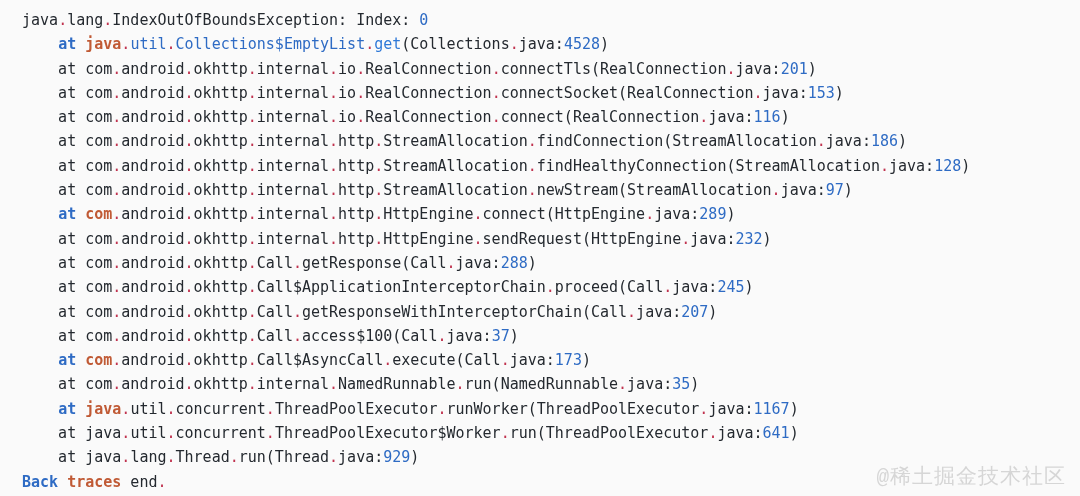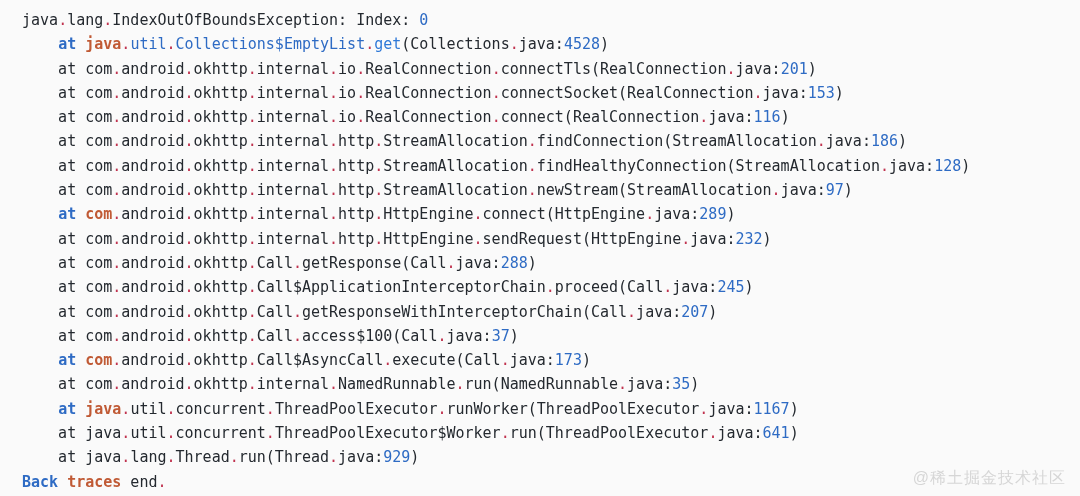--- a/index.html
+++ b/index.html
@@ -34,22 +34,22 @@
   .tok-d { color: var(--d); }
   .tok-r { color: var(--r); }
   .tok-b { color: var(--b); }
   .tok-g { color: var(--g); text-align: center; }
   .tok-k { color: var(--k); font-weight: 600; }
   .tok-o { color: var(--o); font-weight: 600; }
   #watermark {
     position: absolute;
     right: 14px;
     bottom: 6px;
-    font-family: Liberation Sans, sans-serif;
-    font-size: 16px;
+    font-family: Liberation Mono, monospace;
+    font-size: 21px;
     color: var(--wm);
     letter-spacing: 1px;
     pointer-events: none;
   }
 </style>
 </head>
 <body>
 
 <pre id="code-block"><div id="trace-lines"><div class="line"><span class="tok-d">java</span><span class="tok-r">.</span><span class="tok-d">lang</span><span class="tok-r">.</span><span class="tok-d">IndexOutOfBoundsException: Index: </span><span class="tok-b">0</span></div><div class="line"><span class="tok-d">    </span><span class="tok-k">at</span><span class="tok-d"> </span><span class="tok-o">java</span><span class="tok-r">.</span><span class="tok-b">util</span><span class="tok-r">.</span><span class="tok-b">Collections$EmptyList</span><span class="tok-r">.</span><span class="tok-g">get</span><span class="tok-d">(Collections</span><span class="tok-r">.</span><span class="tok-d">java:</span><span class="tok-b">4528</span><span class="tok-d">)</span></div><div class="line"><span class="tok-d">    at com</span><span class="tok-r">.</span><span class="tok-d">android</span><span class="tok-r">.</span><span class="tok-d">okhttp</span><span class="tok-r">.</span><span class="tok-d">internal</span><span class="tok-r">.</span><span class="tok-d">io</span><span class="tok-r">.</span><span class="tok-d">RealConnection</span><span class="tok-r">.</span><span class="tok-d">connectTls(RealConnection</span><span class="tok-r">.</span><span class="tok-d">java:</span><span class="tok-b">201</span><span class="tok-d">)</span></div><div class="line"><span class="tok-d">    at com</span><span class="tok-r">.</span><span class="tok-d">android</span><span class="tok-r">.</span><span class="tok-d">okhttp</span><span class="tok-r">.</span><span class="tok-d">internal</span><span class="tok-r">.</span><span class="tok-d">io</span><span class="tok-r">.</span><span class="tok-d">RealConnection</span><span class="tok-r">.</span><span class="tok-d">connectSocket(RealConnection</span><span class="tok-r">.</span><span class="tok-d">java:</span><span class="tok-b">153</span><span class="tok-d">)</span></div><div class="line"><span class="tok-d">    at com</span><span class="tok-r">.</span><span class="tok-d">android</span><span class="tok-r">.</span><span class="tok-d">okhttp</span><span class="tok-r">.</span><span class="tok-d">internal</span><span class="tok-r">.</span><span class="tok-d">io</span><span class="tok-r">.</span><span class="tok-d">RealConnection</span><span class="tok-r">.</span><span class="tok-d">connect(RealConnection</span><span class="tok-r">.</span><span class="tok-d">java:</span><span class="tok-b">116</span><span class="tok-d">)</span></div><div class="line"><span class="tok-d">    at com</span><span class="tok-r">.</span><span class="tok-d">android</span><span class="tok-r">.</span><span class="tok-d">okhttp</span><span class="tok-r">.</span><span class="tok-d">internal</span><span class="tok-r">.</span><span class="tok-d">http</span><span class="tok-r">.</span><span class="tok-d">StreamAllocation</span><span class="tok-r">.</span><span class="tok-d">findConnection(StreamAllocation</span><span class="tok-r">.</span><span class="tok-d">java:</span><span class="tok-b">186</span><span class="tok-d">)</span></div><div class="line"><span class="tok-d">    at com</span><span class="tok-r">.</span><span class="tok-d">android</span><span class="tok-r">.</span><span class="tok-d">okhttp</span><span class="tok-r">.</span><span class="tok-d">internal</span><span class="tok-r">.</span><span class="tok-d">http</span><span class="tok-r">.</span><span class="tok-d">StreamAllocation</span><span class="tok-r">.</span><span class="tok-d">findHealthyConnection(StreamAllocation</span><span class="tok-r">.</span><span class="tok-d">java:</span><span class="tok-b">128</span><span class="tok-d">)</span></div><div class="line"><span class="tok-d">    at com</span><span class="tok-r">.</span><span class="tok-d">android</span><span class="tok-r">.</span><span class="tok-d">okhttp</span><span class="tok-r">.</span><span class="tok-d">internal</span><span class="tok-r">.</span><span class="tok-d">http</span><span class="tok-r">.</span><span class="tok-d">StreamAllocation</span><span class="tok-r">.</span><span class="tok-d">newStream(StreamAllocation</span><span class="tok-r">.</span><span class="tok-d">java:</span><span class="tok-b">97</span><span class="tok-d">)</span></div><div class="line"><span class="tok-d">    </span><span class="tok-k">at</span><span class="tok-d"> </span><span class="tok-o">com</span><span class="tok-r">.</span><span class="tok-d">android</span><span class="tok-r">.</span><span class="tok-d">okhttp</span><span class="tok-r">.</span><span class="tok-d">internal</span><span class="tok-r">.</span><span class="tok-d">http</span><span class="tok-r">.</span><span class="tok-d">HttpEngine</span><span class="tok-r">.</span><span class="tok-d">connect(HttpEngine</span><span class="tok-r">.</span><span class="tok-d">java:</span><span class="tok-b">289</span><span class="tok-d">)</span></div><div class="line"><span class="tok-d">    at com</span><span class="tok-r">.</span><span class="tok-d">android</span><span class="tok-r">.</span><span class="tok-d">okhttp</span><span class="tok-r">.</span><span class="tok-d">internal</span><span class="tok-r">.</span><span class="tok-d">http</span><span class="tok-r">.</span><span class="tok-d">HttpEngine</span><span class="tok-r">.</span><span class="tok-d">sendRequest(HttpEngine</span><span class="tok-r">.</span><span class="tok-d">java:</span><span class="tok-b">232</span><span class="tok-d">)</span></div><div class="line"><span class="tok-d">    at com</span><span class="tok-r">.</span><span class="tok-d">android</span><span class="tok-r">.</span><span class="tok-d">okhttp</span><span class="tok-r">.</span><span class="tok-d">Call</span><span class="tok-r">.</span><span class="tok-d">getResponse(Call</span><span class="tok-r">.</span><span class="tok-d">java:</span><span class="tok-b">288</span><span class="tok-d">)</span></div><div class="line"><span class="tok-d">    at com</span><span class="tok-r">.</span><span class="tok-d">android</span><span class="tok-r">.</span><span class="tok-d">okhttp</span><span class="tok-r">.</span><span class="tok-d">Call$ApplicationInterceptorChain</span><span class="tok-r">.</span><span class="tok-d">proceed(Call</span><span class="tok-r">.</span><span class="tok-d">java:</span><span class="tok-b">245</span><span class="tok-d">)</span></div><div class="line"><span class="tok-d">    at com</span><span class="tok-r">.</span><span class="tok-d">android</span><span class="tok-r">.</span><span class="tok-d">okhttp</span><span class="tok-r">.</span><span class="tok-d">Call</span><span class="tok-r">.</span><span class="tok-d">getResponseWithInterceptorChain(Call</span><span class="tok-r">.</span><span class="tok-d">java:</span><span class="tok-b">207</span><span class="tok-d">)</span></div><div class="line"><span class="tok-d">    at com</span><span class="tok-r">.</span><span class="tok-d">android</span><span class="tok-r">.</span><span class="tok-d">okhttp</span><span class="tok-r">.</span><span class="tok-d">Call</span><span class="tok-r">.</span><span class="tok-d">access$100(Call</span><span class="tok-r">.</span><span class="tok-d">java:</span><span class="tok-b">37</span><span class="tok-d">)</span></div><div class="line"><span class="tok-d">    </span><span class="tok-k">at</span><span class="tok-d"> </span><span class="tok-o">com</span><span class="tok-r">.</span><span class="tok-d">android</span><span class="tok-r">.</span><span class="tok-d">okhttp</span><span class="tok-r">.</span><span class="tok-d">Call$AsyncCall</span><span class="tok-r">.</span><span class="tok-d">execute(Call</span><span class="tok-r">.</span><span class="tok-d">java:</span><span class="tok-b">173</span><span class="tok-d">)</span></div><div class="line"><span class="tok-d">    at com</span><span class="tok-r">.</span><span class="tok-d">android</span><span class="tok-r">.</span><span class="tok-d">okhttp</span><span class="tok-r">.</span><span class="tok-d">internal</span><span class="tok-r">.</span><span class="tok-d">NamedRunnable</span><span class="tok-r">.</span><span class="tok-d">run(NamedRunnable</span><span class="tok-r">.</span><span class="tok-d">java:</span><span class="tok-b">35</span><span class="tok-d">)</span></div><div class="line"><span class="tok-d">    </span><span class="tok-k">at</span><span class="tok-d"> </span><span class="tok-o">java</span><span class="tok-r">.</span><span class="tok-d">util</span><span class="tok-r">.</span><span class="tok-d">concurrent</span><span class="tok-r">.</span><span class="tok-d">ThreadPoolExecutor</span><span class="tok-r">.</span><span class="tok-d">runWorker(ThreadPoolExecutor</span><span class="tok-r">.</span><span class="tok-d">java:</span><span class="tok-b">1167</span><span class="tok-d">)</span></div><div class="line"><span class="tok-d">    at java</span><span class="tok-r">.</span><span class="tok-d">util</span><span class="tok-r">.</span><span class="tok-d">concurrent</span><span class="tok-r">.</span><span class="tok-d">ThreadPoolExecutor$Worker</span><span class="tok-r">.</span><span class="tok-d">run(ThreadPoolExecutor</span><span class="tok-r">.</span><span class="tok-d">java:</span><span class="tok-b">641</span><span class="tok-d">)</span></div><div class="line"><span class="tok-d">    at java</span><span class="tok-r">.</span><span class="tok-d">lang</span><span class="tok-r">.</span><span class="tok-d">Thread</span><span class="tok-r">.</span><span class="tok-d">run(Thread</span><span class="tok-r">.</span><span class="tok-d">java:</span><span class="tok-b">929</span><span class="tok-d">)</span></div><div class="line"><span class="tok-k">Back</span><span class="tok-d"> </span><span class="tok-o">traces</span><span class="tok-d"> end</span><span class="tok-r">.</span></div></div><div id="watermark">@稀土掘金技术社区</div></pre>
 

